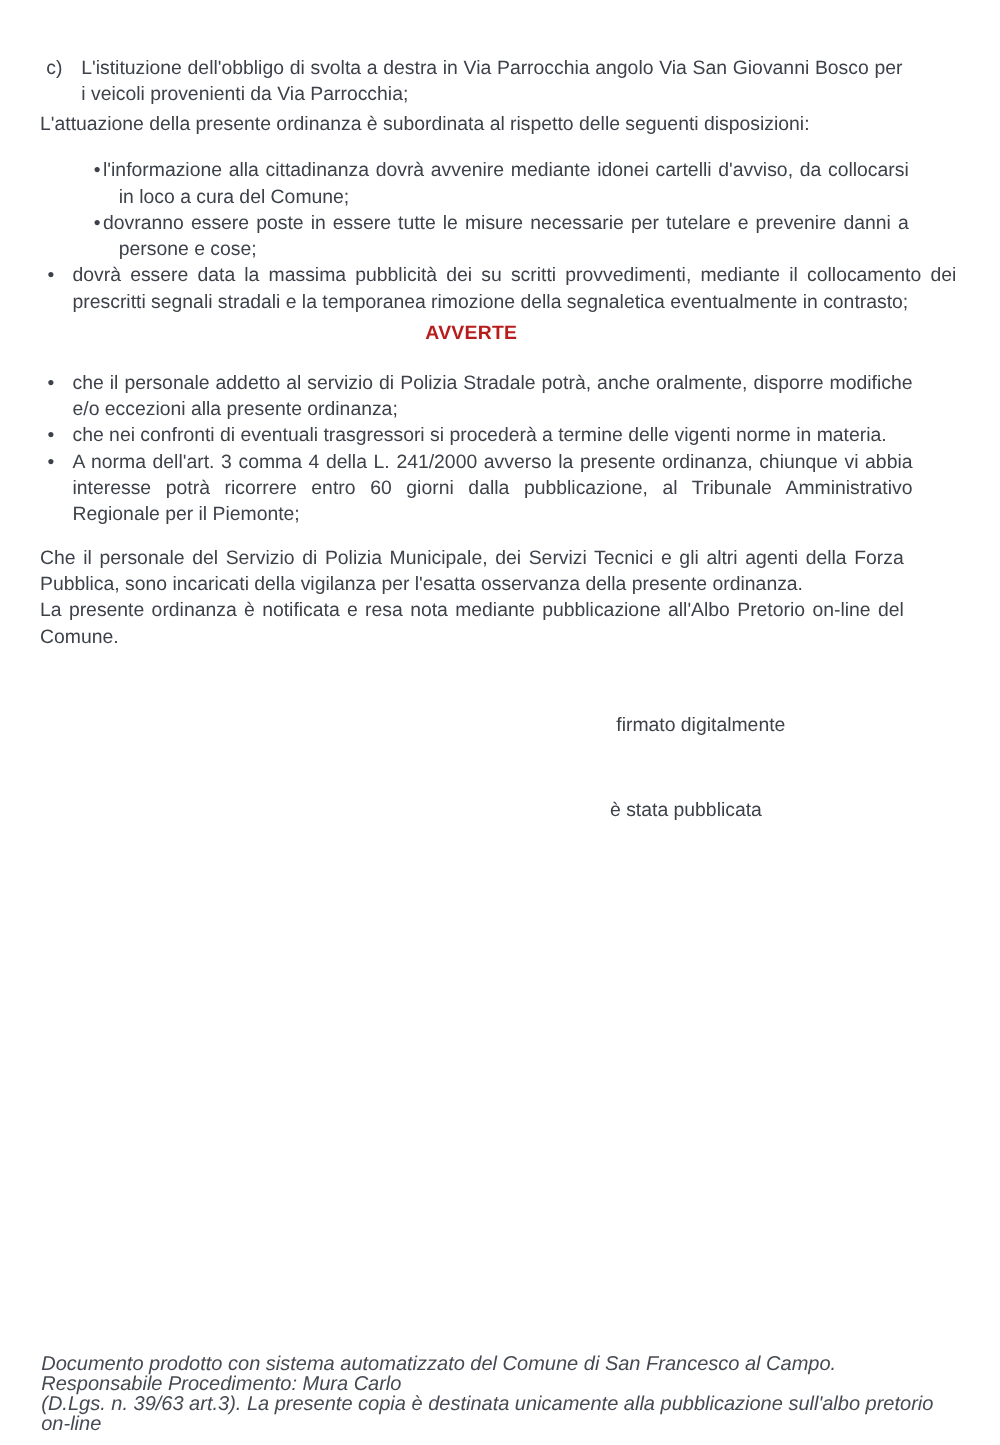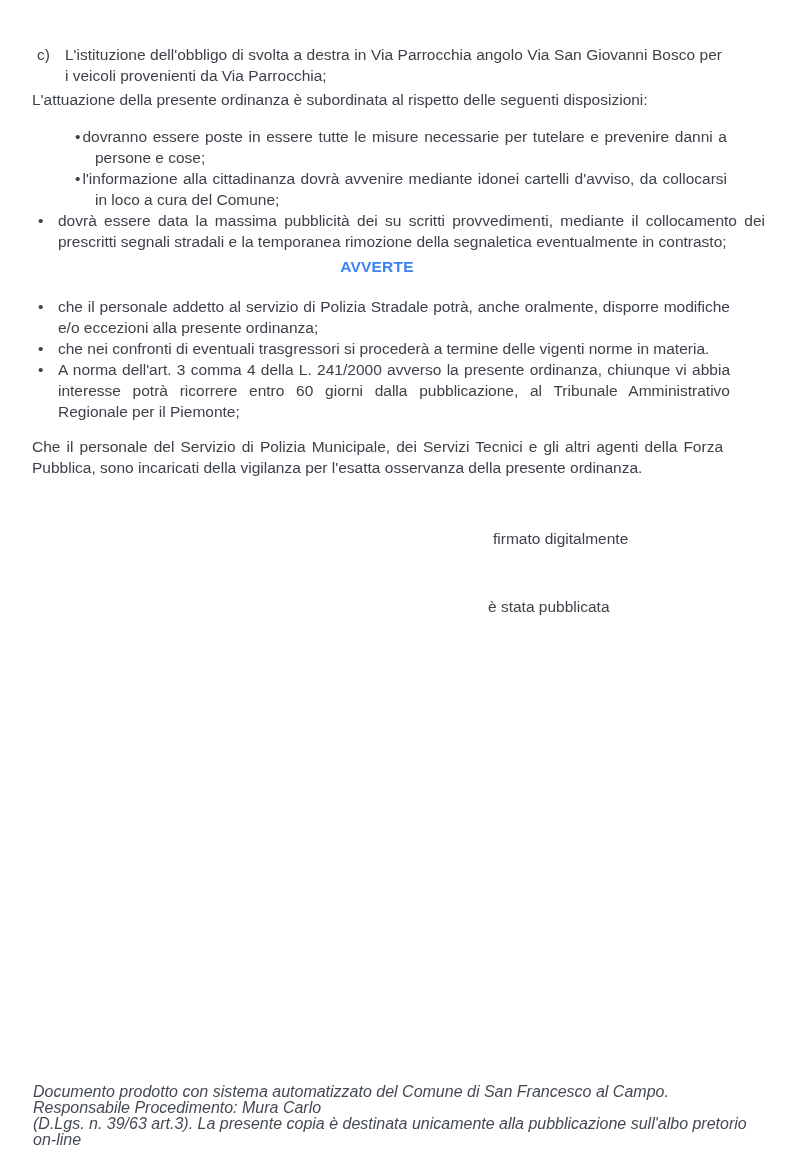--- a/index.html
+++ b/index.html
@@ -58,21 +58,21 @@
     text-align: justify;
   }
   .li-outer .b {
     position: absolute;
     left: 6px;               
     top: 0;
   }
 
   .heading {
     font-weight: 700;
-    color: #3b82f6;
+    color: #b91c1c;
     text-align: center;
     margin-right: 43px;      
     letter-spacing: 0.2px;
   }
   .heading-avverte { margin-top: 4px; }
   .heading-dispone { margin-top: 13px; }
 
   .avvlist { margin-top: 19px; }
   .avvlist .li-outer { margin-right: 35px; }
 
@@ -109,24 +109,24 @@
 
   <div class="item-c">
     <span class="marker">c)</span>
     <span>L'istituzione dell'obbligo di svolta a destra in Via Parrocchia angolo Via San Giovanni Bosco per i veicoli provenienti da Via Parrocchia;</span>
   </div>
 
   <div class="intro">L'attuazione della presente ordinanza è subordinata al rispetto delle seguenti disposizioni:</div>
 
   <div class="provlist">
     <div class="li-inner">
-      <span class="b">•</span><span>dovranno essere poste in essere tutte le misure necessarie per tutelare e prevenire danni a persone e cose;</span>
+      <span class="b">•</span><span>l'informazione alla cittadinanza dovrà avvenire mediante idonei cartelli d'avviso, da collocarsi in loco a cura del Comune;</span>
     </div>
     <div class="li-inner">
-      <span class="b">•</span><span>l'informazione alla cittadinanza dovrà avvenire mediante idonei cartelli d'avviso, da collocarsi in loco a cura del Comune;</span>
+      <span class="b">•</span><span>dovranno essere poste in essere tutte le misure necessarie per tutelare e prevenire danni a persone e cose;</span>
     </div>
     <div class="li-outer">
       <span class="b">•</span><span>dovrà essere data la massima pubblicità dei su scritti provvedimenti, mediante il collocamento dei prescritti segnali stradali e la temporanea rimozione della segnaletica eventualmente in contrasto;</span>
     </div>
   </div>
 
   <div class="heading heading-avverte">AVVERTE</div>
 
   <div class="avvlist">
     <div class="li-outer">
@@ -136,20 +136,21 @@
       <span class="b">•</span><span>che nei confronti di eventuali trasgressori si procederà a termine delle vigenti norme in materia.</span>
     </div>
     <div class="li-outer">
       <span class="b">•</span><span>A norma dell'art. 3 comma 4 della L. 241/2000 avverso la presente ordinanza, chiunque vi abbia interesse potrà ricorrere entro 60 giorni dalla pubblicazione, al Tribunale Amministrativo Regionale per il Piemonte;</span>
     </div>
   </div>
 
 
   <div class="displist">
     <div class="para">Che il personale del Servizio di Polizia Municipale, dei Servizi Tecnici e gli altri agenti della Forza Pubblica, sono incaricati della vigilanza per l'esatta osservanza della presente ordinanza.</div>
+    <div class="para">La presente ordinanza è notificata e resa nota mediante pubblicazione all'Albo Pretorio on-line del Comune.</div>
   </div>
 
   <div class="sig-note">firmato digitalmente</div>
   <div class="pub-note">è stata pubblicata</div>
 
   <div class="footer">
     <div>Documento prodotto con sistema automatizzato del Comune di San Francesco al Campo.  Responsabile Procedimento: Mura Carlo</div>
     <div>(D.Lgs. n. 39/63 art.3).  La presente copia è destinata unicamente alla pubblicazione sull'albo pretorio on-line</div>
   </div>
 

